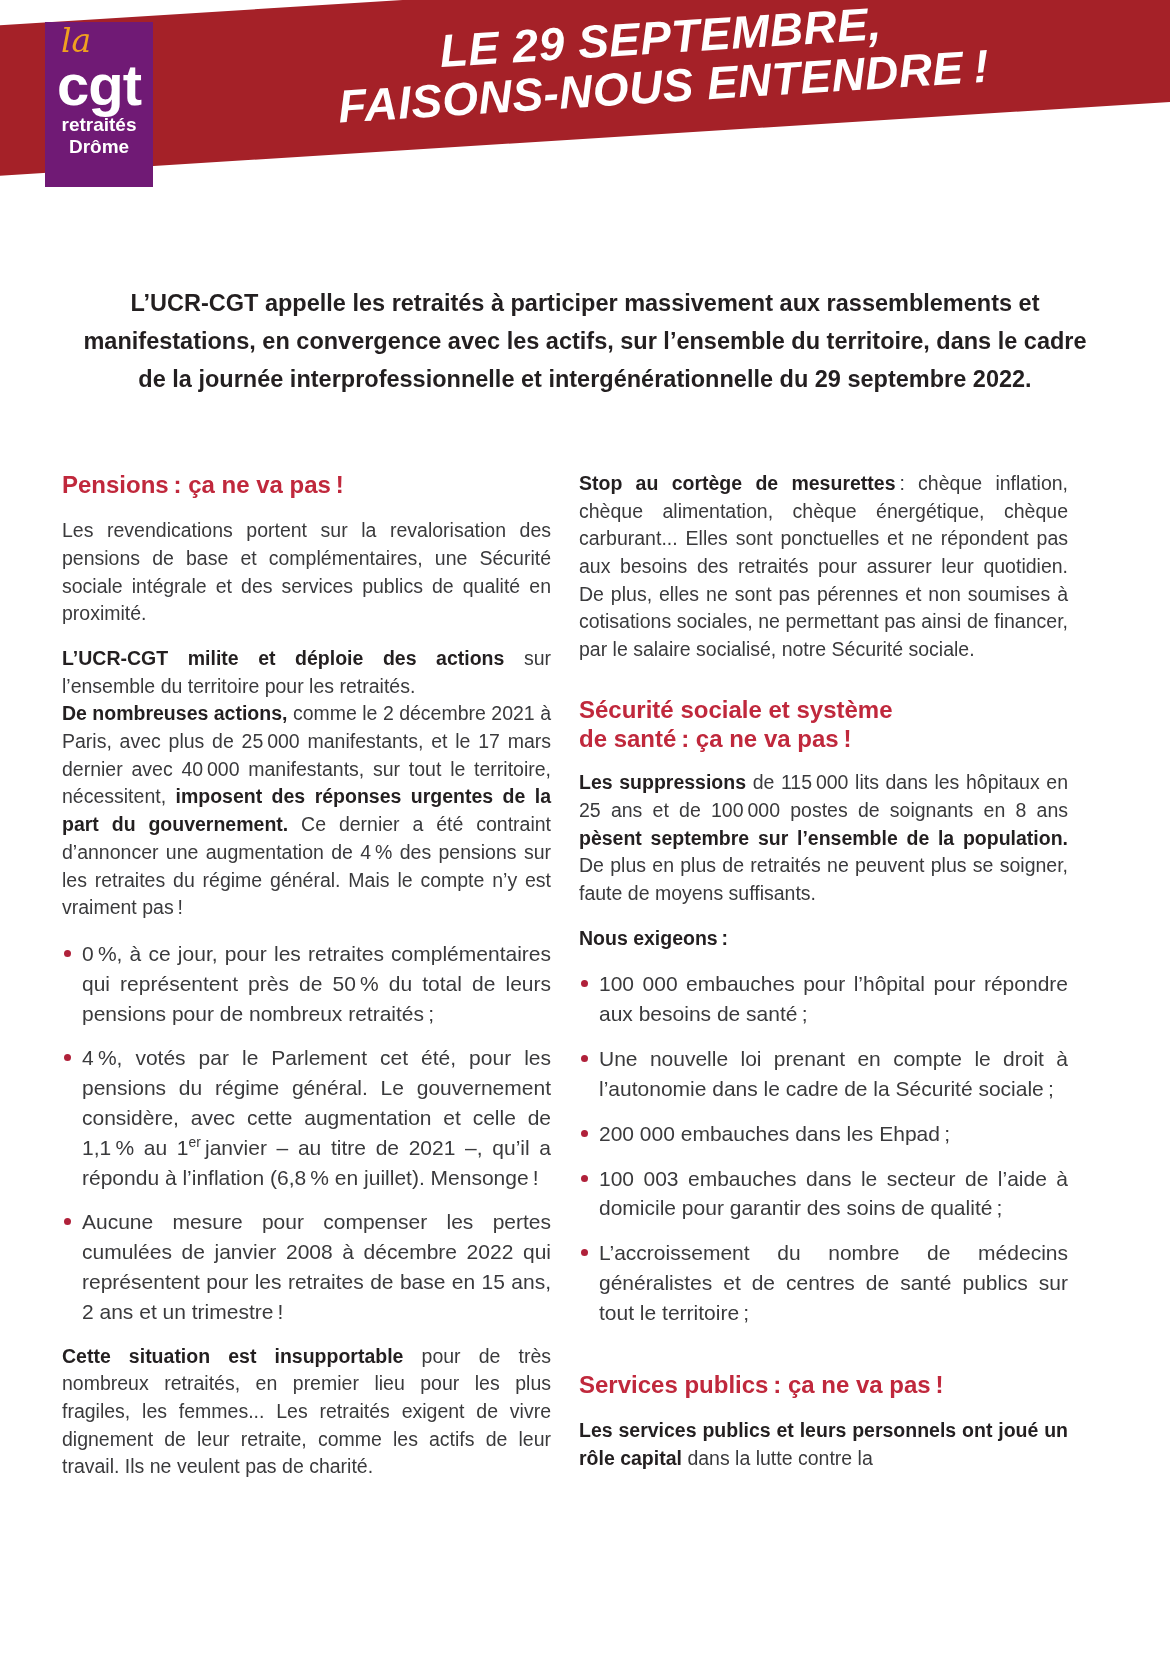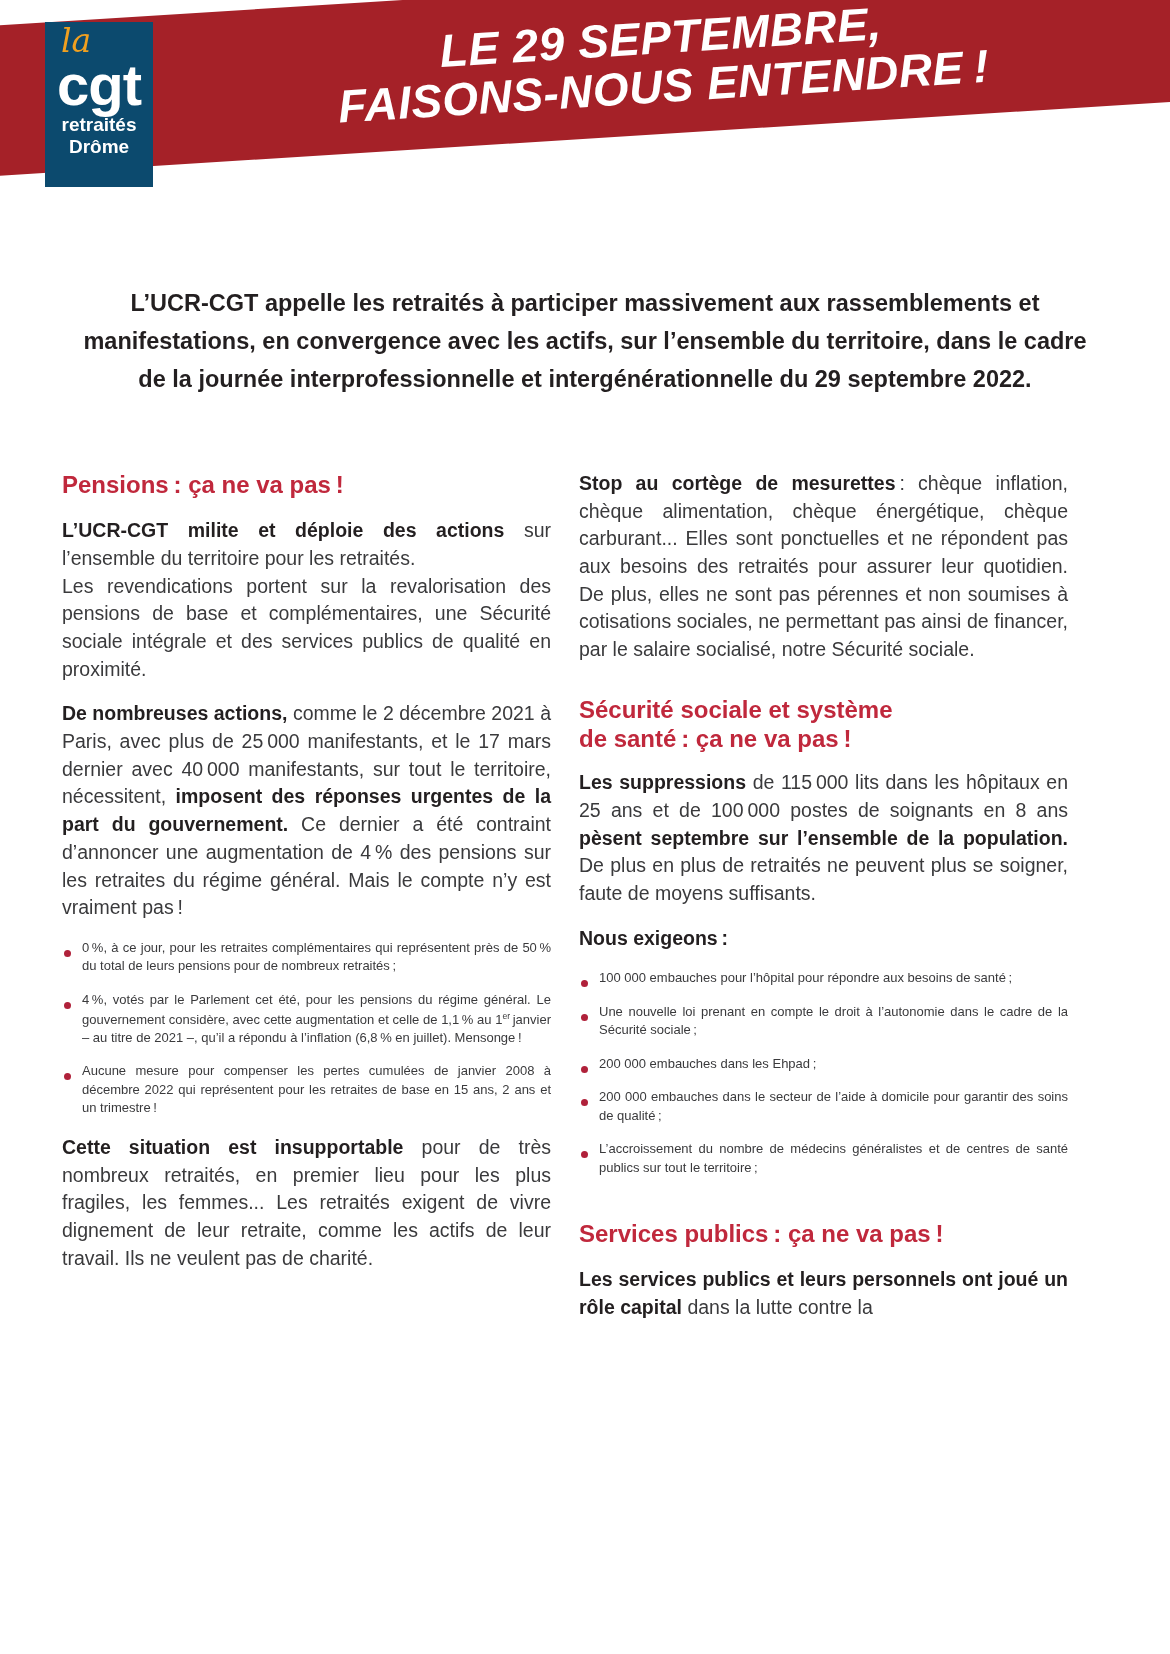--- a/index.html
+++ b/index.html
@@ -58,21 +58,21 @@
     text-transform: uppercase;
   }
 
   
   .logo {
     position: absolute;
     left: 45px;
     top: 22px;
     width: 108px;
     height: 165px;
-    background: #0c4a6e;
+    background: #701a75;
     z-index: 5;
     text-align: center;
   }
   .logo-la {
     position: absolute;
     left: 16px;
     top: 2px;
     font-family: "DejaVu Serif", serif;
     font-style: italic;
     font-size: 33px;
@@ -150,21 +150,21 @@
   }
 
   ul.bullets {
     list-style: none;
     margin: 14px 0 16px 0;
     padding: 0;
   }
   ul.bullets li {
     position: relative;
     padding-left: 20px;
-    font-size: 13px;
+    font-size: 21px;
     line-height: 1.42;
     text-align: justify;
     color: #3a3a3c;
     margin-bottom: 15px;
   }
   ul.bullets li:last-child { margin-bottom: 16px; }
   ul.bullets li .dot {
     position: absolute;
     left: 2px;
     top: 11px;
@@ -199,25 +199,25 @@
 </div>
 
 <div class="intro">L’UCR-CGT appelle les retraités à participer massivement aux rassemblements et manifestations, en convergence avec les actifs, sur l’ensemble du territoire, dans le cadre de la journée interprofessionnelle et intergénérationnelle du 29 septembre 2022.</div>
 
 <div class="columns">
 
   <div class="col">
 
     <h2 class="section-title">Pensions : ça ne va pas !</h2>
 
+    <p class="para">Les revendications portent sur la revalorisation des pensions de base et complémentaires, une Sécurité sociale intégrale et des services publics de qualité en proximité.</p>
+
     <p class="para nogap">
       <b>L’UCR-CGT milite et déploie des actions</b><span> sur l’ensemble du territoire pour les retraités.</span>
     </p>
-
-    <p class="para">Les revendications portent sur la revalorisation des pensions de base et complémentaires, une Sécurité sociale intégrale et des services publics de qualité en proximité.</p>
 
     <p class="para">
       <b>De nombreuses actions,</b><span> comme le 2 décembre 2021 à Paris, avec plus de 25 000 manifestants, et le 17 mars dernier avec 40 000 manifestants, sur tout le territoire, nécessitent, </span><b>imposent des réponses urgentes de la part du gouvernement.</b><span> Ce dernier a été contraint d’annoncer une augmentation de 4 % des pensions sur les retraites du régime général. Mais le compte n’y est vraiment pas !</span>
     </p>
 
     <ul class="bullets">
       <li>
         <span class="dot"></span>
         <span>0 %, à ce jour, pour les retraites complémentaires qui représentent près de 50 % du total de leurs pensions pour de nombreux retraités ;</span>
       </li>
@@ -263,21 +263,21 @@
       <li>
         <span class="dot"></span>
         <span>Une nouvelle loi prenant en compte le droit à l’autonomie dans le cadre de la Sécurité sociale ;</span>
       </li>
       <li>
         <span class="dot"></span>
         <span>200 000 embauches dans les Ehpad ;</span>
       </li>
       <li>
         <span class="dot"></span>
-        <span>200 000 embauches dans le secteur de l’aide à domicile pour garantir des soins de qualité ;</span>
+        <span>100 003 embauches dans le secteur de l’aide à domicile pour garantir des soins de qualité ;</span>
       </li>
       <li>
         <span class="dot"></span>
         <span>L’accroissement du nombre de médecins généralistes et de centres de santé publics sur tout le territoire ;</span>
       </li>
     </ul>
 
     <div class="spacer-md"></div>
 
     <h2 class="section-title">Services publics : ça ne va pas !</h2>

